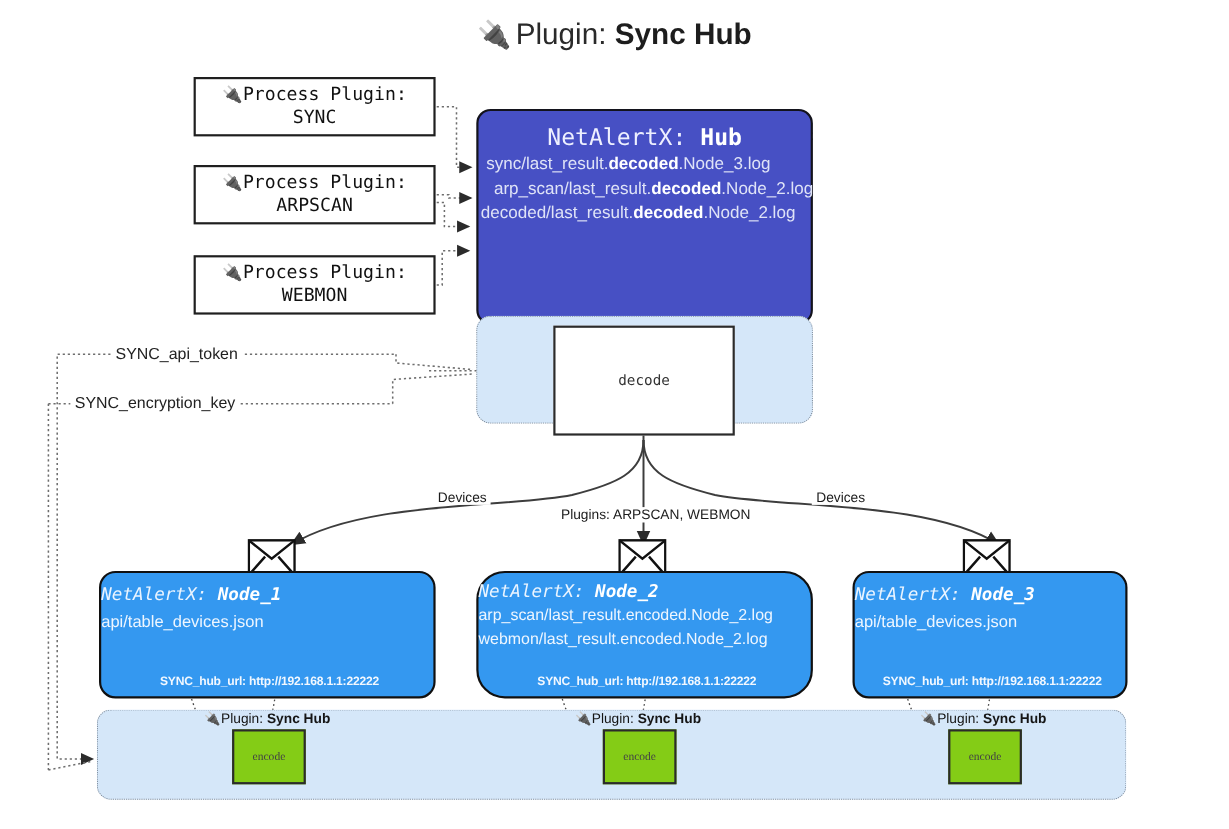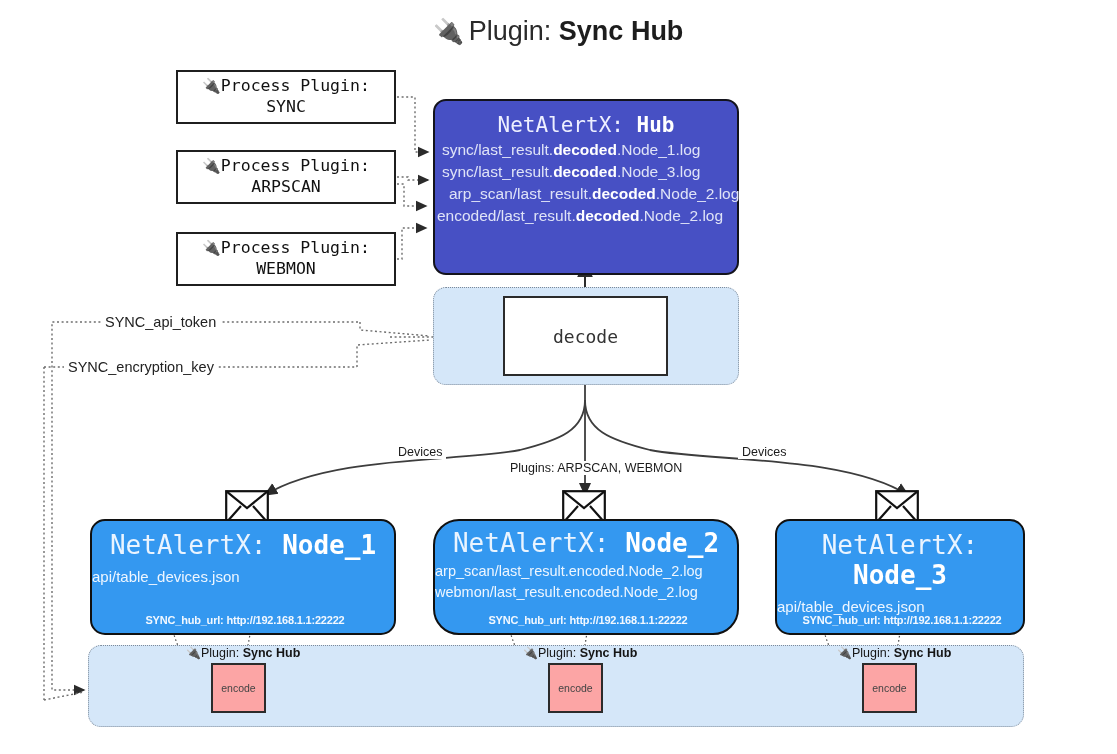--- a/index.html
+++ b/index.html
@@ -18,69 +18,69 @@
   
   .procbox{position:absolute;width:220px;height:54px;background:#fff;border:2px solid #1f1f1f;
            display:flex;flex-direction:column;align-items:center;justify-content:center;
            font-family:"DejaVu Sans Mono","Liberation Mono",monospace;font-size:16.5px;color:#111;
            line-height:1.25;box-sizing:border-box;}
   .procbox .l1{white-space:nowrap;}
   .procbox .l2{white-space:nowrap;}
   .procbox .plug{font-family:"DejaVu Sans","Liberation Sans",sans-serif;font-size:15px;}
 
   
-  .hub{position:absolute;left:433px;top:99px;width:306px;height:176px;background:#4750c4;
+  .hub{position:absolute;left:433px;top:99px;width:306px;height:196px;background:#4750c4;
        border:2.5px solid #13131c;border-radius:13px;box-sizing:border-box;}
   .hub .hubtitle{text-align:center;margin-top:12px;font-family:"DejaVu Sans Mono","Liberation Mono",monospace;
        font-size:21px;color:#eef0ff;letter-spacing:0px;}
   .hub .hubtitle b{color:#ffffff;font-weight:bold;}
   .hub .logline{color:#dfe3f7;font-size:15.5px;margin-left:7px;margin-top:4px;white-space:nowrap;}
   .hub .logline:first-of-type{margin-top:9px;}
   .hub .logline b{color:#ffffff;font-weight:bold;}
   .huburl{position:absolute;left:433px;top:76px;width:306px;text-align:right;font-size:12px;
           color:#333;font-weight:bold;letter-spacing:-.2px;margin-top:40px;}
 
   
   .decodewrap{position:absolute;left:433px;top:287px;width:306px;height:98px;background:#d5e7f9;
               border:1.6px dotted #7d8a99;border-radius:13px;box-sizing:border-box;}
-  .decodebox{position:absolute;left:503px;top:296px;width:165px;height:80px;background:#fff;
+  .decodebox{position:absolute;left:503px;top:296px;width:165px;height:100px;background:#fff;
              border:2px solid #2b2b2b;box-sizing:border-box;display:flex;align-items:center;
              justify-content:center;font-family:"DejaVu Sans Mono","Liberation Mono",monospace;
-             font-size:18px;color:#333;}
+             font-size:13px;color:#333;}
 
   
   .credlabel{position:absolute;font-size:14.5px;color:#222;background:#fff;padding:0 4px;white-space:nowrap;}
 
   
   .edgelabel{position:absolute;font-size:12.5px;color:#1b1b1b;background:#fff;padding:0 4px;white-space:nowrap;}
 
   
   .node{position:absolute;width:306px;height:116px;background:#3498f0;border:2.5px solid #101010;
         border-radius:15px;box-sizing:border-box;}
-  .node .ntitle{text-align:center;margin-top:9px;font-family:"DejaVu Sans Mono","Liberation Mono",monospace;
-        font-size:26px;color:#eaf4ff;}
+  .node .ntitle{margin-top:9px;font-family:"DejaVu Sans Mono","Liberation Mono",monospace;
+        font-size:16px;color:#eaf4ff;font-style:italic;}
   .node .ntitle b{color:#ffffff;font-weight:bold;}
   .node .nline{text-align:left;color:#eef6ff;font-size:15px;margin-top:8px;white-space:nowrap;}
   .node .nurl{position:absolute;left:0;bottom:7px;width:306px;text-align:center;color:#f2f8ff;
         font-size:11px;font-weight:bold;letter-spacing:-.2px;white-space:nowrap;}
   .node.n2 .nline{font-size:14.5px;margin-top:5px;}
   .node.n2 .ntitle{margin-top:7px;}
 
   
   .env{position:absolute;width:44px;height:34px;}
 
   
   .bottomwrap{position:absolute;left:88px;top:645px;width:936px;height:82px;background:#d5e7f9;
               border:1.6px dotted #7d8a99;border-radius:13px;box-sizing:border-box;}
   .pluginlabel{position:absolute;font-size:12.5px;color:#151515;white-space:nowrap;}
   .pluginlabel b{font-weight:bold;}
   .pluginlabel .plug{font-size:12px;}
-  .encbox{position:absolute;width:55px;height:50px;background:#fca5a5;border:2px solid #2b2b2b;
+  .encbox{position:absolute;width:67px;height:50px;background:#84cc16;border:2px solid #2b2b2b;
           box-sizing:border-box;display:flex;align-items:center;justify-content:center;
-          font-family:Liberation Sans, sans-serif;font-size:10.5px;color:#444;}
+          font-family:Liberation Serif, serif;font-size:10.5px;color:#444;}
 </style>
 </head>
 <body>
 
 <div id="stage">
 
   <svg id="wires" viewBox="0 0 1117 754">
     <defs>
       <marker id="ah" markerWidth="9" markerHeight="9" refX="7.5" refY="4.5" orient="auto">
         <path d="M0,0.6 L8.6,4.5 L0,8.4 z" fill="#2b2b2b"></path>
@@ -155,24 +155,23 @@
     <div class="l1"><span class="plug">🔌</span><span>Process Plugin:</span></div>
     <div class="l2">WEBMON</div>
   </div>
 
   <div class="huburl">http://192.168.1.1:22222</div>
   <div class="hub">
     <div class="hubtitle">
       <span>NetAlertX:</span>
       <b>Hub</b>
     </div>
-    <div class="logline"><span>sync/last_result.</span><b>decoded</b><span>.Node_1.log</span></div>
     <div class="logline"><span>sync/last_result.</span><b>decoded</b><span>.Node_3.log</span></div>
     <div class="logline" style="margin-left:14px;"><span>arp_scan/last_result.</span><b>decoded</b><span>.Node_2.log</span></div>
-    <div class="logline" style="margin-left:2px;"><span>encoded/last_result.</span><b>decoded</b><span>.Node_2.log</span></div>
+    <div class="logline" style="margin-left:2px;"><span>decoded/last_result.</span><b>decoded</b><span>.Node_2.log</span></div>
   </div>
 
   <div class="decodewrap"></div>
   <div class="decodebox">decode</div>
 
   <div class="credlabel" style="left:101px;top:314px;">SYNC_api_token</div>
   <div class="credlabel" style="left:64px;top:359px;">SYNC_encryption_key</div>
 
   <div class="edgelabel" style="left:394px;top:445px;">Devices</div>
   <div class="edgelabel" style="left:738px;top:445px;">Devices</div>

